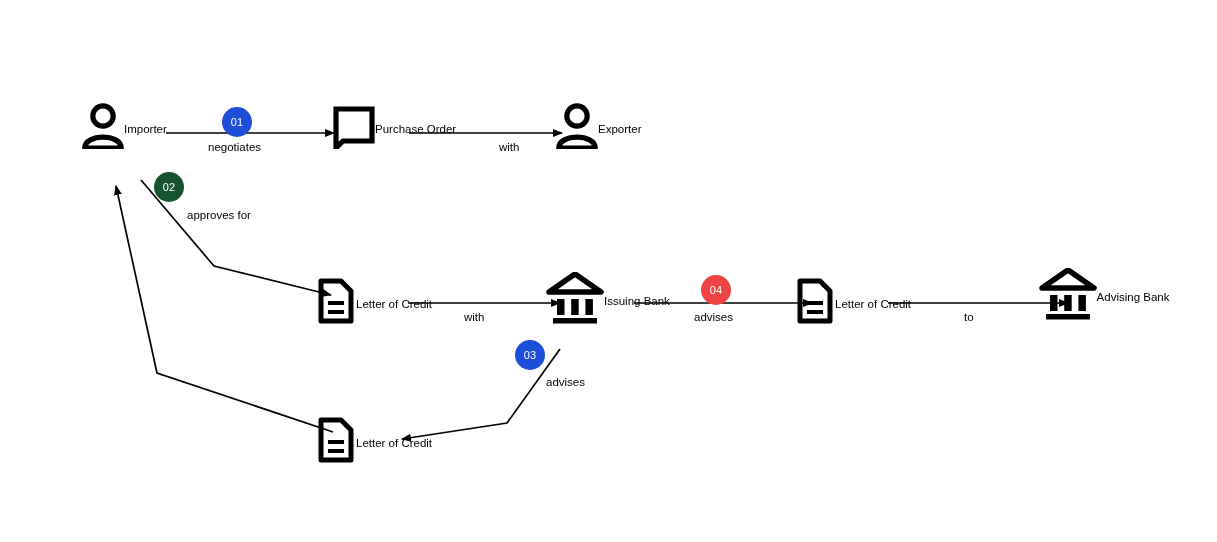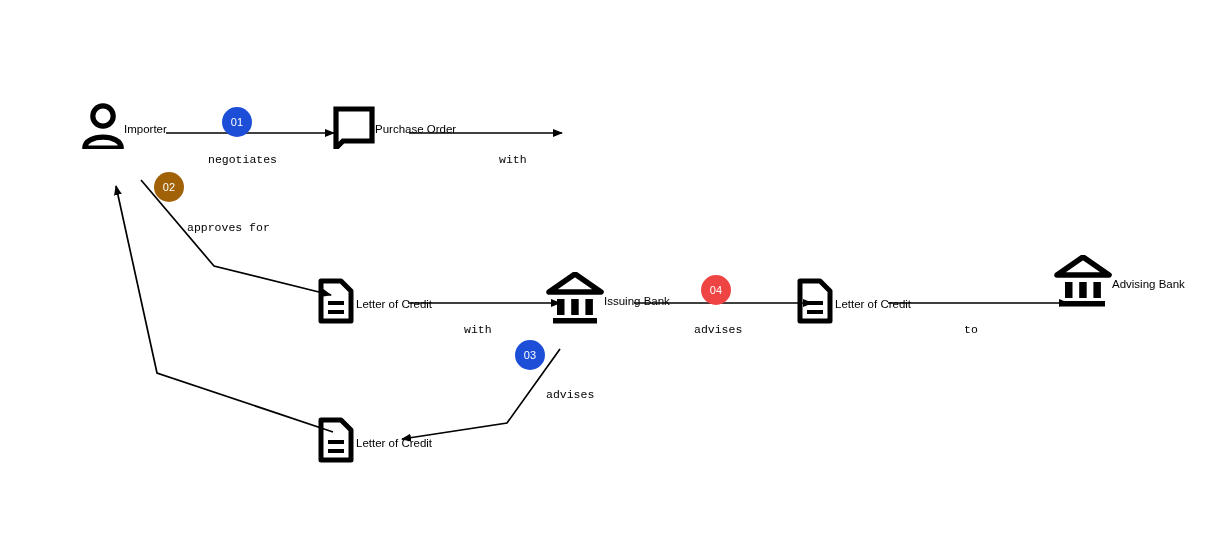--- a/index.html
+++ b/index.html
@@ -48,22 +48,21 @@
     white-space: nowrap;
     text-align: center;
     font-family: "Liberation Sans", sans-serif;
   }
   .edge-label {
     position: absolute;
     font-size: 11.5px;
     line-height: 13px;
     color: #000000;
     white-space: nowrap;
-    font-family: Liberation Mono, monospace;
-    margin-top: 12px;
+    font-family: Liberation Sans, sans-serif;
   }
   .badge {
     position: absolute;
     width: 30px;
     height: 30px;
     border-radius: 50%;
     display: flex;
     align-items: center;
     justify-content: center;
     color: #ffffff;
@@ -114,20 +113,29 @@
 
   <div class="node" style="left:329px; top:103px; width:80px;">
     <span class="node-icon">
       <svg width="46" height="46" viewBox="0 0 46 46" xmlns="http://www.w3.org/2000/svg">
         <path d="M7 6 L43 6 L43 38 L14 38 L7 45 Z" fill="none" stroke="#000000" stroke-width="5.2" stroke-linejoin="miter"></path>
       </svg>
     </span>
     <span class="node-label">Purchase Order</span>
   </div>
 
+  <div class="node" style="left:556px; top:103px; width:80px;">
+    <span class="node-icon">
+      <svg width="42" height="46" viewBox="0 0 42 46" xmlns="http://www.w3.org/2000/svg">
+        <circle cx="21" cy="13" r="10.2" fill="none" stroke="#000000" stroke-width="5.2"></circle>
+        <path d="M2.8 45 C2.8 30.5 39.2 30.5 39.2 45 Z" fill="none" stroke="#000000" stroke-width="5.2" stroke-linejoin="round"></path>
+      </svg>
+    </span>
+    <span class="node-label">Exporter</span>
+  </div>
 
   <div class="node" style="left:316px; top:278px; width:100px;">
     <span class="node-icon">
       <svg width="40" height="46" viewBox="0 0 40 46" xmlns="http://www.w3.org/2000/svg">
         <path d="M5 3 L25 3 L35 13 L35 43 L5 43 Z" fill="none" stroke="#000000" stroke-width="5" stroke-linejoin="round"></path>
         <line x1="12" y1="25" x2="28" y2="25" stroke="#000000" stroke-width="4"></line>
         <line x1="12" y1="34" x2="28" y2="34" stroke="#000000" stroke-width="4"></line>
       </svg>
     </span>
     <span class="node-label">Letter of Credit</span>
@@ -150,21 +158,21 @@
     <span class="node-icon">
       <svg width="40" height="46" viewBox="0 0 40 46" xmlns="http://www.w3.org/2000/svg">
         <path d="M5 3 L25 3 L35 13 L35 43 L5 43 Z" fill="none" stroke="#000000" stroke-width="5" stroke-linejoin="round"></path>
         <line x1="12" y1="25" x2="28" y2="25" stroke="#000000" stroke-width="4"></line>
         <line x1="12" y1="34" x2="28" y2="34" stroke="#000000" stroke-width="4"></line>
       </svg>
     </span>
     <span class="node-label">Letter of Credit</span>
   </div>
 
-  <div class="node" style="left:1054px; top:255px; width:100px;">
+  <div class="node" style="left:1054px; top:268px; width:100px;justify-content:center;">
     <span class="node-icon">
       <svg width="58" height="52" viewBox="0 0 58 52" xmlns="http://www.w3.org/2000/svg">
         <path d="M3 20 L29 2 L55 20 Z" fill="none" stroke="#000000" stroke-width="5.6" stroke-linejoin="round"></path>
         <rect x="11" y="27" width="7.5" height="16" fill="#000000"></rect>
         <rect x="25.2" y="27" width="7.5" height="16" fill="#000000"></rect>
         <rect x="39.4" y="27" width="7.5" height="16" fill="#000000"></rect>
         <rect x="7" y="46" width="44" height="5.5" fill="#000000"></rect>
       </svg>
     </span>
     <span class="node-label">Advising Bank</span>
@@ -192,21 +200,21 @@
   <div class="edge-label" style="left:694px; top:311px;">advises</div>
 
   <div class="edge-label" style="left:964px; top:311px;">to</div>
 
   <div class="edge-label" style="left:546px; top:376px;">advises</div>
 
   <div class="badge" style="left:222px; top:107px; background:#1d4ed8;">
     <span>01</span>
   </div>
 
-  <div class="badge" style="left:154px; top:172px; background:#a16207;">
+  <div class="badge" style="left:154px; top:172px; background:#14532d;">
     <span>02</span>
   </div>
 
   <div class="badge" style="left:701px; top:275px; background:#ef4444;">
     <span>04</span>
   </div>
 
   <div class="badge" style="left:515px; top:340px; background:#1d4ed8;">
     <span>03</span>
   </div>

